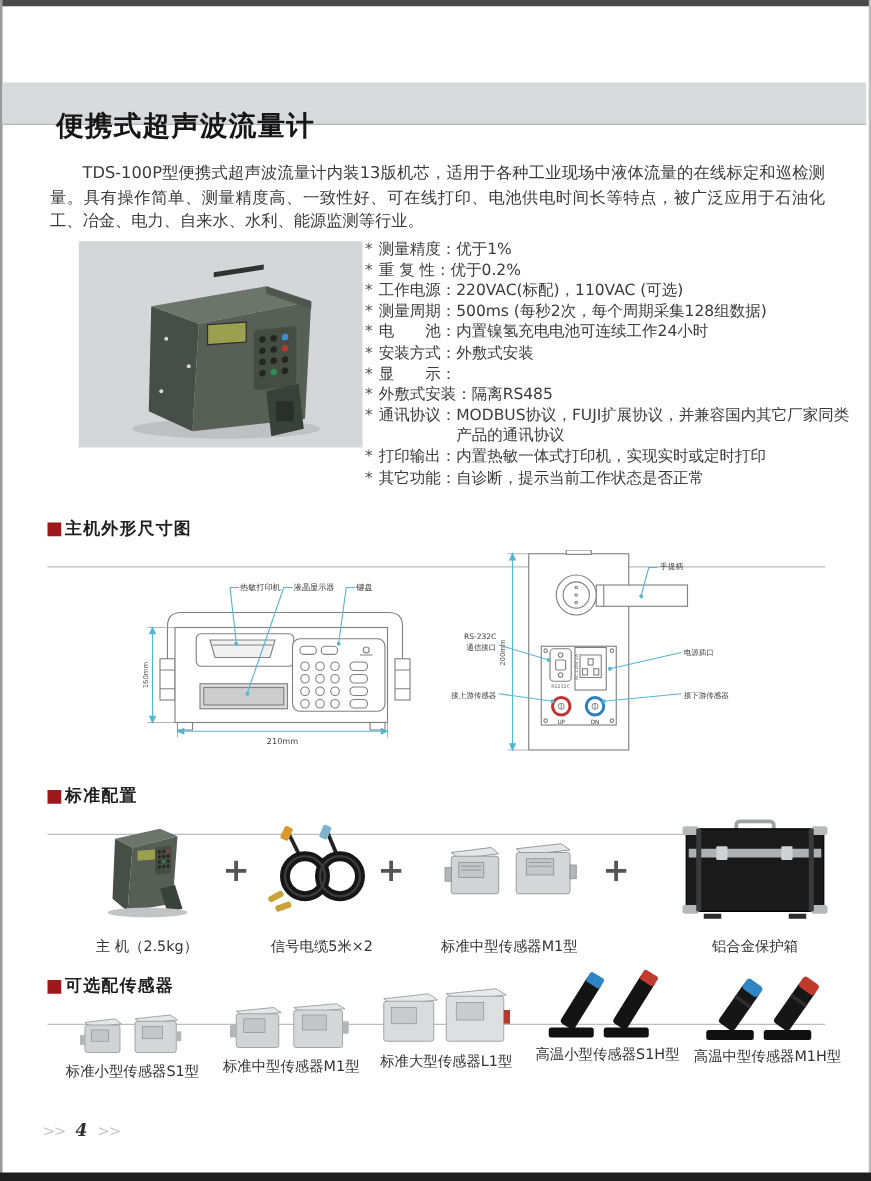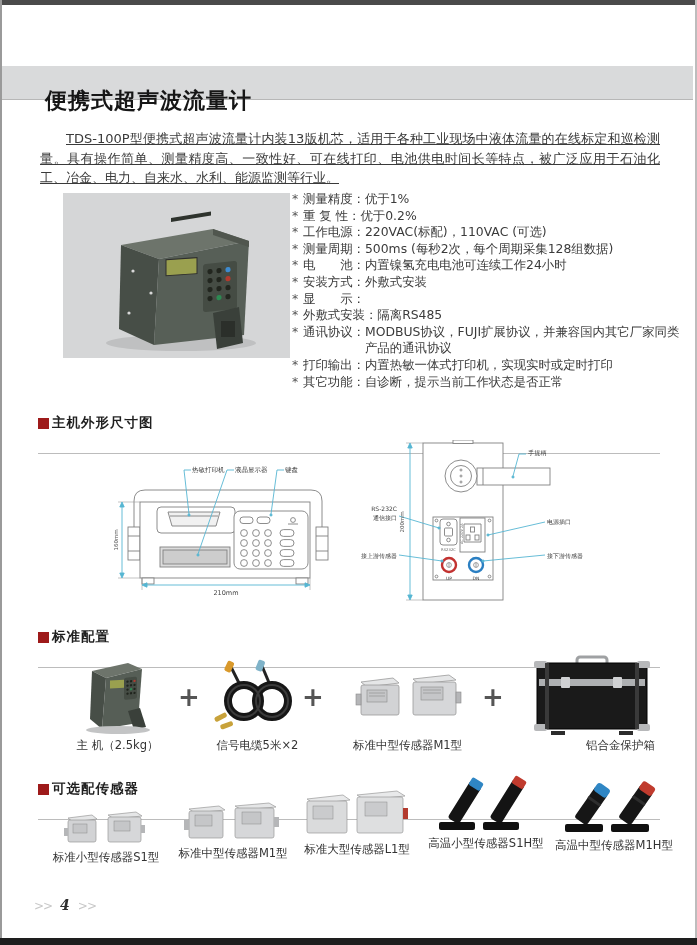--- a/index.html
+++ b/index.html
@@ -6,36 +6,36 @@
   .page{position:relative;width:697px;height:945px;background:#fff;overflow:hidden;
         font-family:"DejaVu Sans","Liberation Sans",sans-serif;color:#333;}
   .topbar{position:absolute;left:0;top:0;width:697px;height:5px;background:#4a4a4a;}
   .bottombar{position:absolute;left:0;bottom:0;width:697px;height:7px;background:#1e1e1e;}
   .edge-l{position:absolute;left:0;top:0;width:2px;height:945px;background:#9a9a9a;}
   .edge-r{position:absolute;right:0;top:0;width:2px;height:945px;background:#bdbdbd;}
   .titleband{position:absolute;left:2px;top:66px;width:691px;height:33px;background:#d9dadb;
              border-bottom:1px solid #b7b7b7;display:flex;align-items:center;}
   .titleband .t{font-size:22px;font-weight:bold;color:#161616;margin-left:43px;letter-spacing:1px;margin-top:36px;}
   .intro{position:absolute;left:40px;top:116px;width:620px;font-size:13px;line-height:19.5px;
-         color:#3a3a3a;text-indent:2em;text-align:justify;text-decoration:underline;}
+         color:#3a3a3a;text-indent:2em;text-align:justify;}
   .photo{position:absolute;left:63px;top:193px;width:227px;height:165px;background:#d5d6d7;}
   .specs{position:absolute;left:292px;top:191px;width:392px;font-size:12.4px;line-height:16.6px;color:#3b3b3b;}
   .spec-row{display:flex;align-items:flex-start;}
   .spec-bullet{width:11px;color:#555;}
   .spec-label{white-space:pre;flex:0 0 auto;}
   .spec-value{flex:1;}
   .sec-header{position:absolute;left:38px;width:622px;border-bottom:1px solid #bcbcbc;
               padding-bottom:21px;display:flex;align-items:center;}
   .sec-square{width:11px;height:11px;background:#9e1a1a;margin-right:3px;flex:0 0 auto;}
   .sec-title{font-size:13.5px;font-weight:bold;color:#1f1f1f;letter-spacing:1px;}
   .sec1{top:414px;} .sec2{top:628px;} .sec3{top:780px;}
   .diag{position:absolute;}
   .cfg-item{position:absolute;display:flex;flex-direction:column;align-items:center;}
   .cfg-photo{height:80px;display:flex;align-items:center;justify-content:center;}
-  .cfg-label{font-size:11.5px;color:#333;margin-top:2px;white-space:nowrap;}
+  .cfg-label{font-size:11.5px;color:#333;margin-top:14px;white-space:nowrap;}
   .plus{position:absolute;font-size:26px;font-weight:bold;color:#555;}
   .opt-item{position:absolute;display:flex;flex-direction:column;align-items:center;}
   .opt-photo{height:46px;display:flex;align-items:flex-end;justify-content:center;}
   .opt-label{font-size:11.5px;color:#333;margin-top:4px;white-space:nowrap;}
   .footer{position:absolute;left:34px;top:897px;display:flex;align-items:baseline;font-size:12px;}
   .chev{color:#c7c7c7;font-style:italic;letter-spacing:-1px;}
   .pageno{font-family:"DejaVu Serif","Liberation Serif",serif;font-style:italic;font-weight:bold;
           color:#2e2e2e;font-size:14px;margin:0 8px;}
   svg text{font-family:"DejaVu Sans","Liberation Sans",sans-serif;}
 </style>
@@ -353,21 +353,21 @@
             <rect x="72" y="21" width="22" height="13" fill="#c5c6c8" stroke="#8a8a8a" stroke-width="0.6"></rect>
             <line x1="74" y1="24" x2="92" y2="24" stroke="#8a8a8a" stroke-width="0.6"></line>
             <line x1="74" y1="27" x2="92" y2="27" stroke="#8a8a8a" stroke-width="0.6"></line>
             <rect x="107" y="26" width="5" height="11" fill="#b5b6b8" stroke="#8a8a8a" stroke-width="0.6"></rect>
           </g>
         </svg>
       </div>
       <span class="cfg-label">标准中型传感器M1型</span>
     </div>
     <span class="plus" style="left:482px;top:682px;">+</span>
-    <div class="cfg-item" style="left:525px;top:656px;width:130px;align-items:flex-end;">
+    <div class="cfg-item" style="left:539px;top:656px;width:130px;">
       <div class="cfg-photo">
         <svg width="126" height="82" viewBox="0 0 126 82">
           <rect x="48" y="2" width="30" height="9" rx="3" fill="none" stroke="#9fa1a3" stroke-width="3"></rect>
           <rect x="8" y="8" width="110" height="66" rx="4" fill="#1a1a1a" stroke="#000" stroke-width="1"></rect>
           <rect x="10" y="24" width="106" height="7" fill="#aeb0b2"></rect>
           <rect x="32" y="22" width="9" height="11" rx="1" fill="#d0d1d3"></rect>
           <rect x="84" y="22" width="9" height="11" rx="1" fill="#d0d1d3"></rect>
           <rect x="5" y="6" width="13" height="7" rx="2" fill="#b7b8ba"></rect>
             <rect x="108" y="6" width="13" height="7" rx="2" fill="#b7b8ba"></rect>
           <rect x="5" y="69" width="13" height="7" rx="2" fill="#b7b8ba"></rect>

